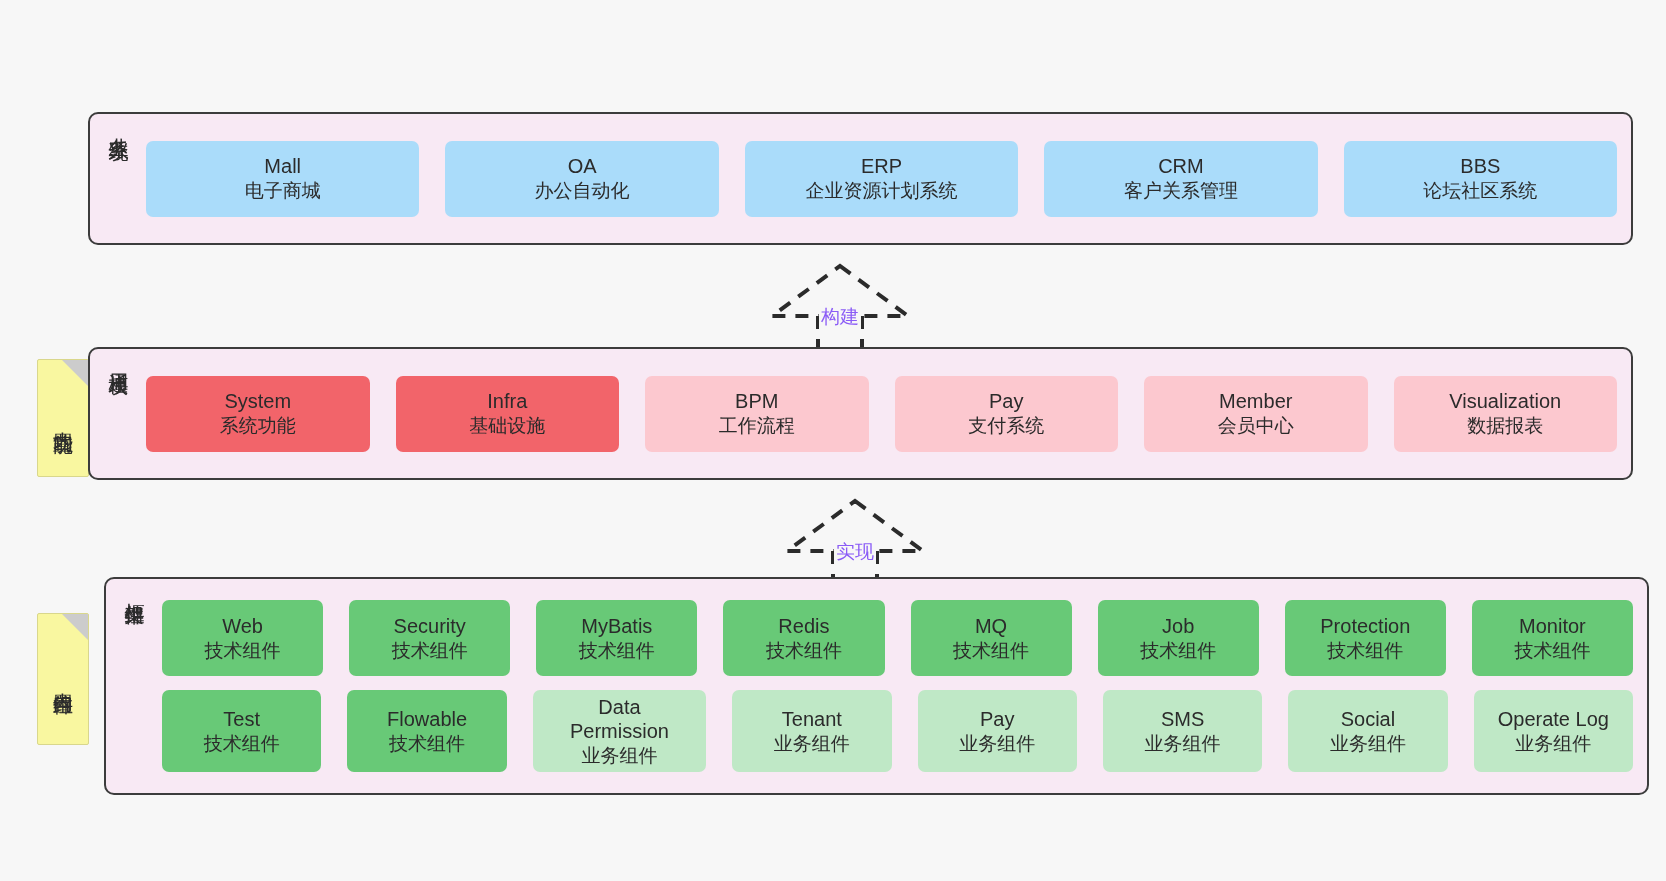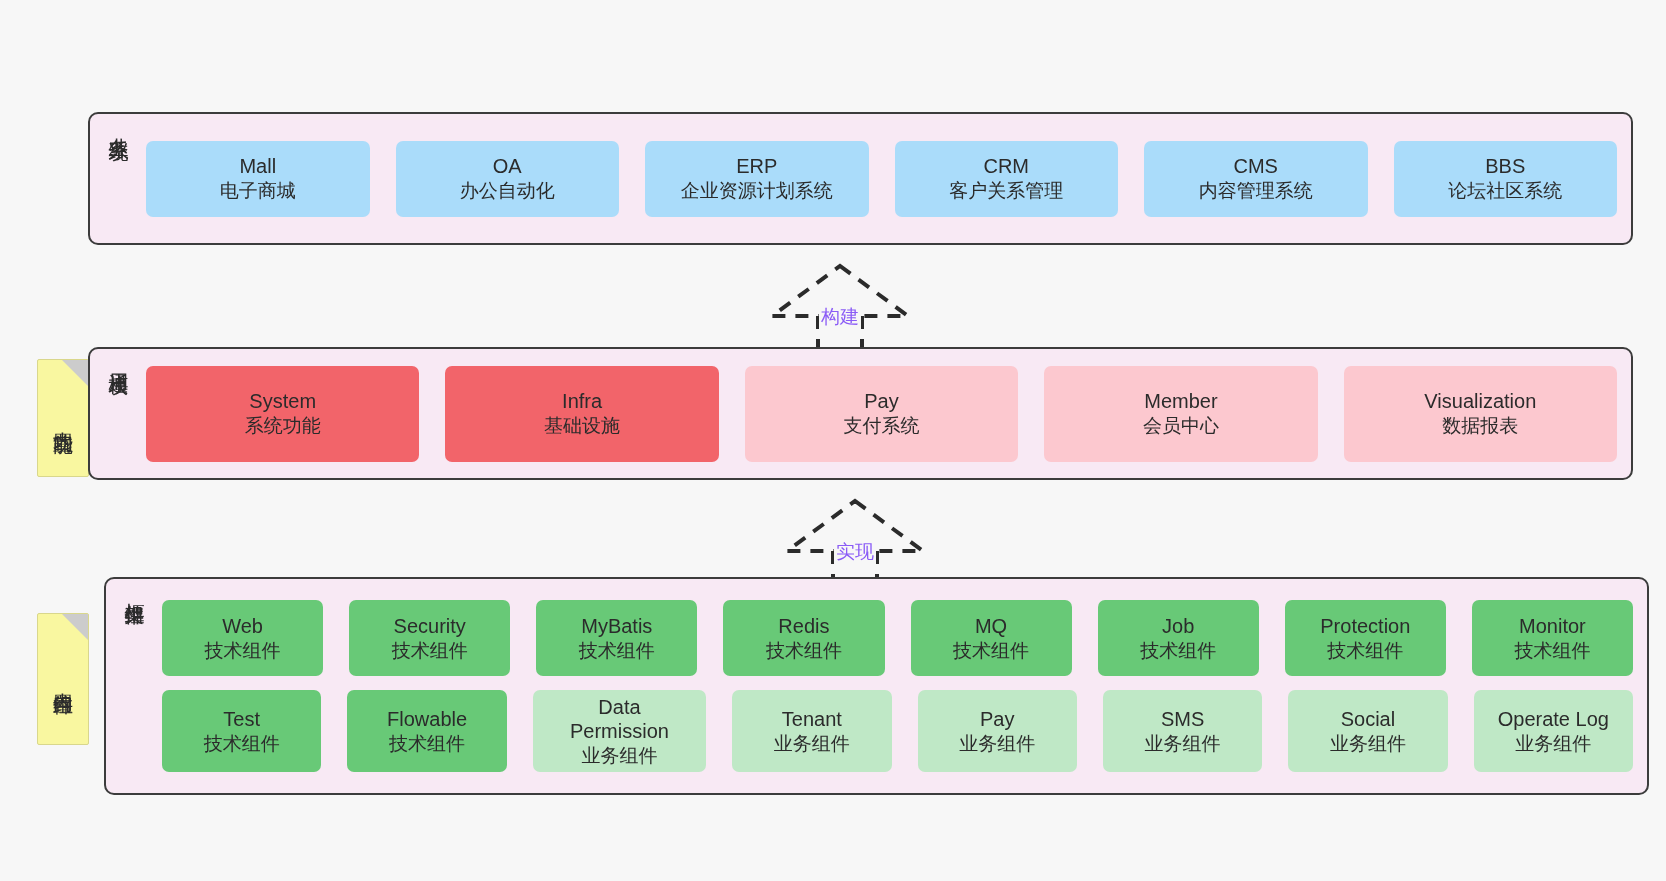--- a/index.html
+++ b/index.html
@@ -151,24 +151,20 @@
           </div>
           <div class="node blue">
             <span class="en">ERP</span>
             <span class="cn">企业资源计划系统</span>
           </div>
           <div class="node blue">
             <span class="en">CRM</span>
             <span class="cn">客户关系管理</span>
           </div>
           <div class="node blue">
-            <span class="en">CMS</span>
-            <span class="cn">内容管理系统</span>
-          </div>
-          <div class="node blue">
             <span class="en">BBS</span>
             <span class="cn">论坛社区系统</span>
           </div>
         </div>
       </div>
     </div>
   </div>
 
   <div class="arrow" style="left:760px; top:258px; width:160px; height:90px;">
     <svg viewBox="0 0 160 90" preserveAspectRatio="none">
@@ -180,28 +176,32 @@
 
   <div class="sticky" style="left:37px; top:359px; width:52px; height:118px;">
     <span class="fold"></span>
     <span class="sticky-text">内置功能</span>
   </div>
 
   <div class="layer" style="left:88px; top:347px; width:1545px; height:133px;">
     <div class="layer-title">通用模块</div>
     <div class="layer-body">
       <div class="rowwrap">
-        <div class="boxrow" style="height:96px;">
+        <div class="boxrow" style="height:76px;">
           <div class="node red">
             <span class="en">System</span>
             <span class="cn">系统功能</span>
           </div>
           <div class="node red">
             <span class="en">Infra</span>
             <span class="cn">基础设施</span>
+          </div>
+          <div class="node pink">
+            <span class="en">BPM</span>
+            <span class="cn">工作流程</span>
           </div>
           <div class="node pink">
             <span class="en">Pay</span>
             <span class="cn">支付系统</span>
           </div>
           <div class="node pink">
             <span class="en">Member</span>
             <span class="cn">会员中心</span>
           </div>
           <div class="node pink">

